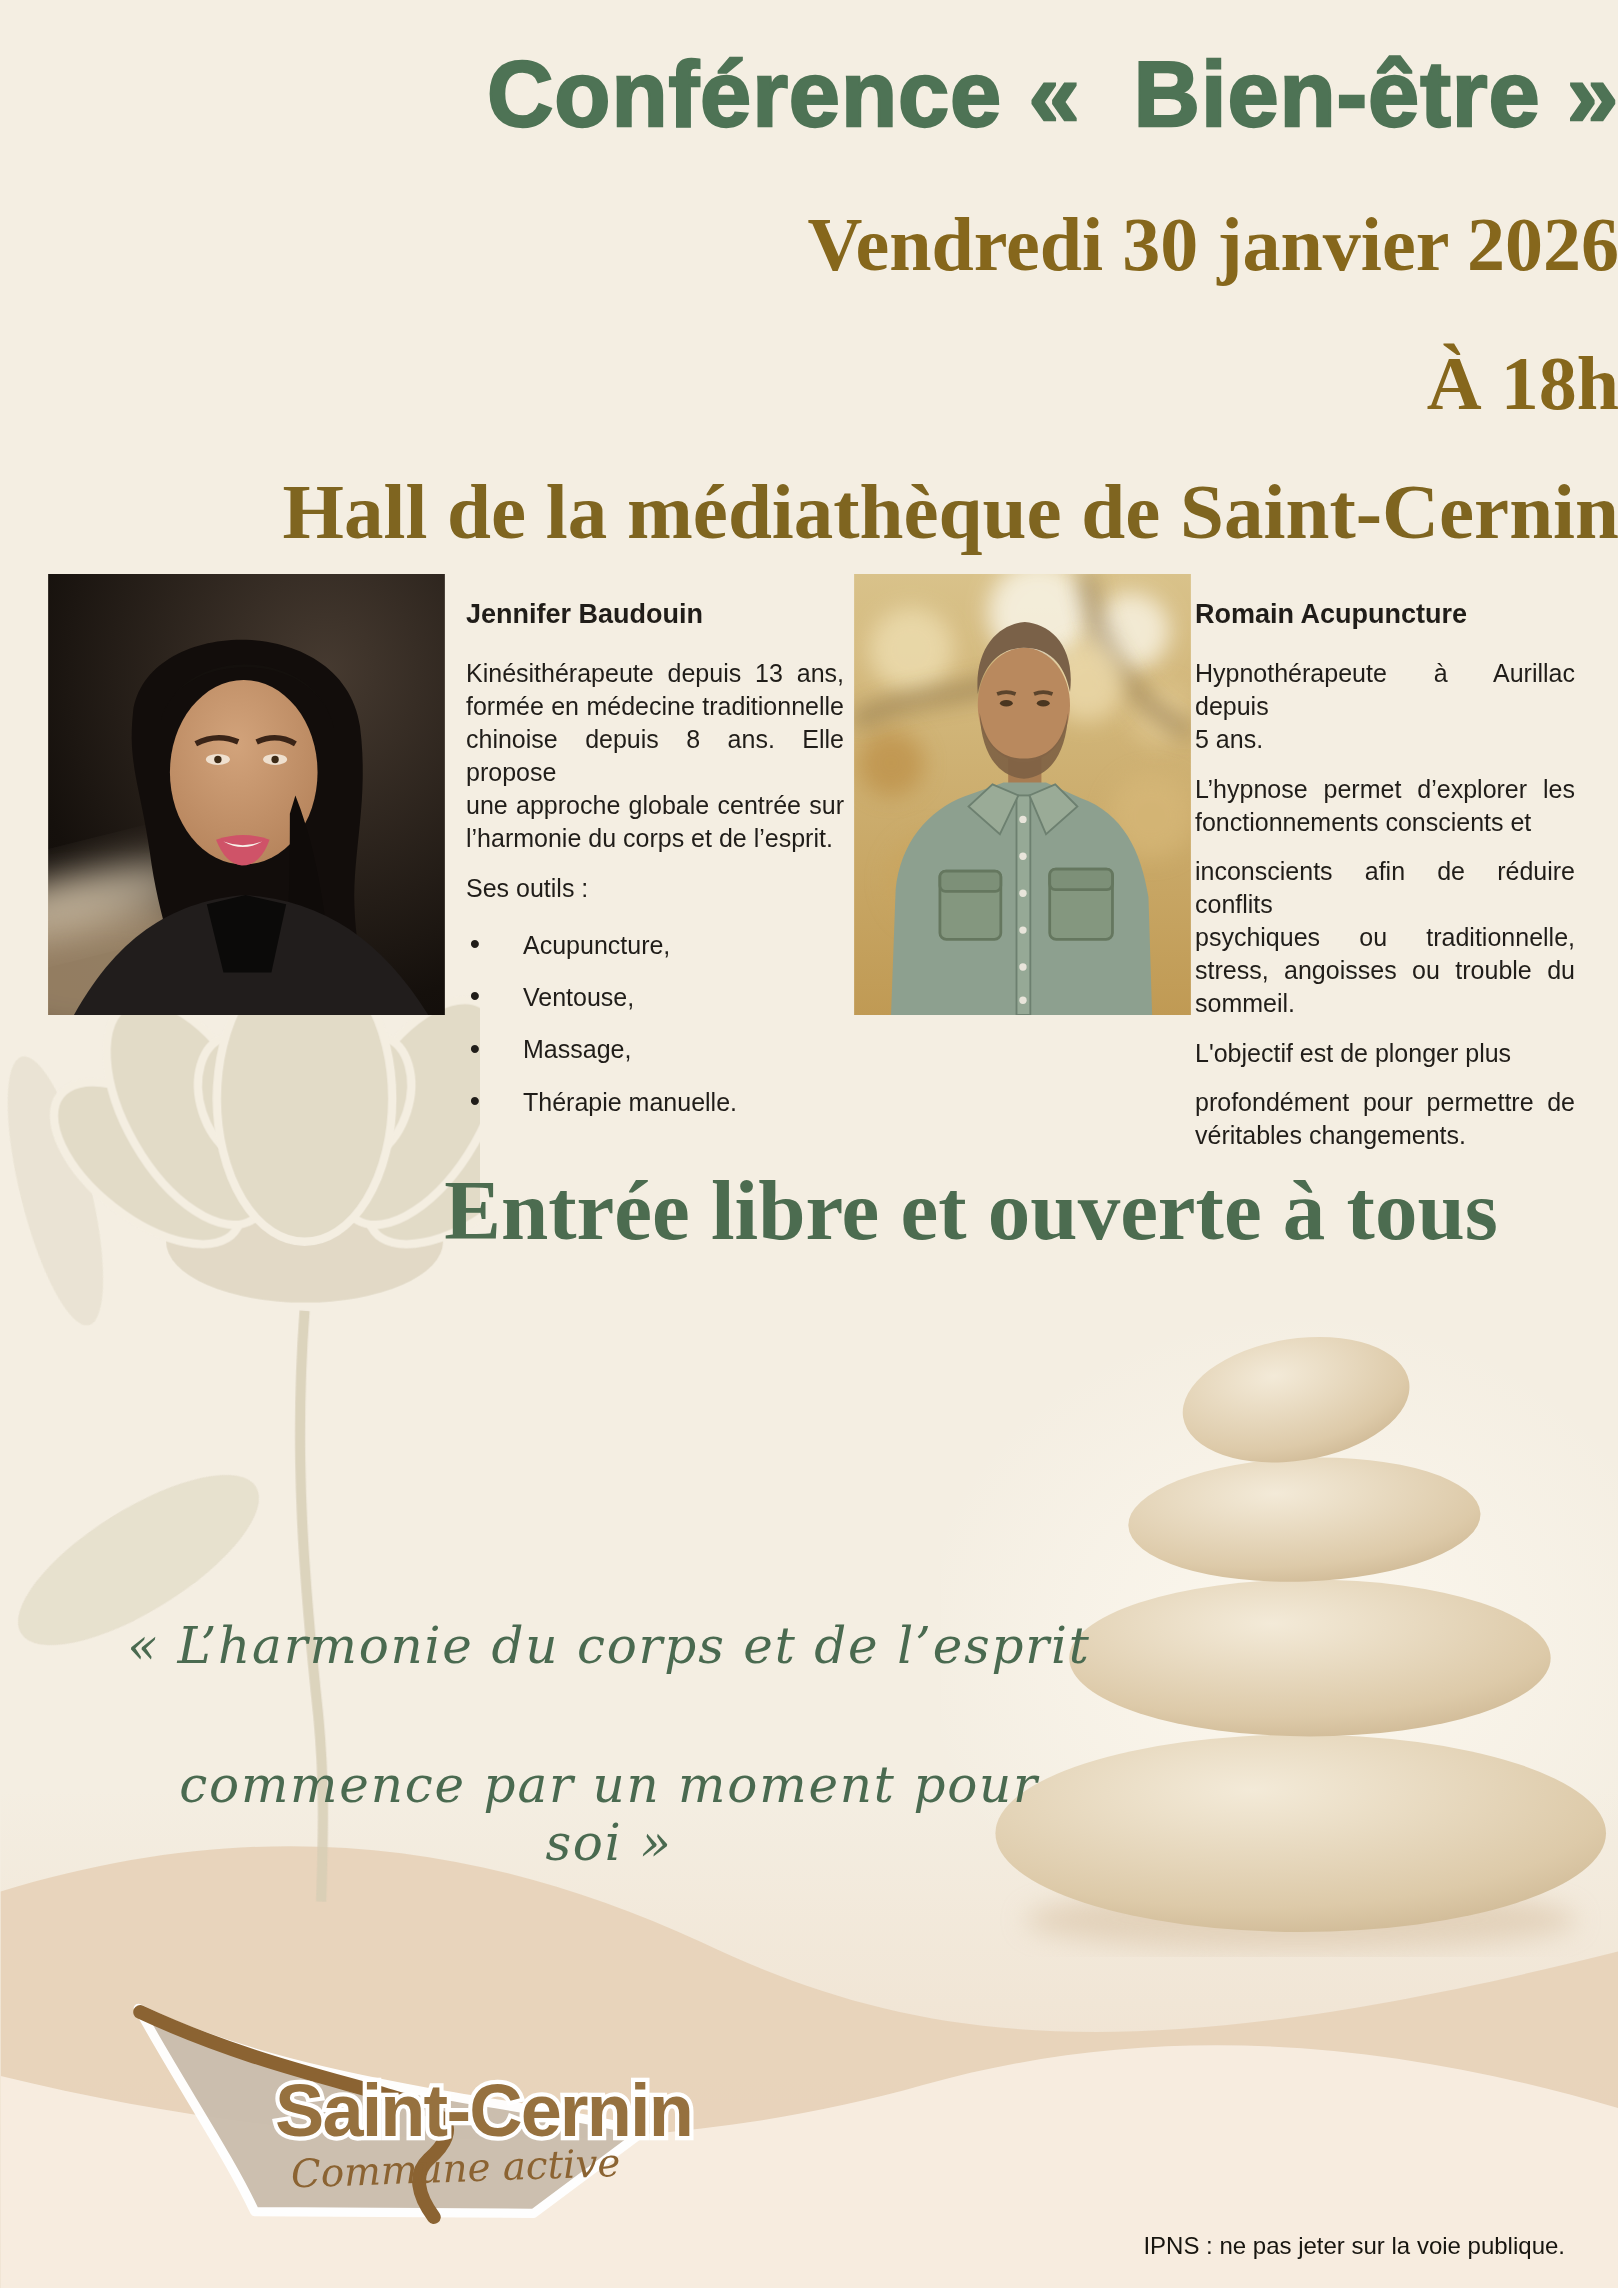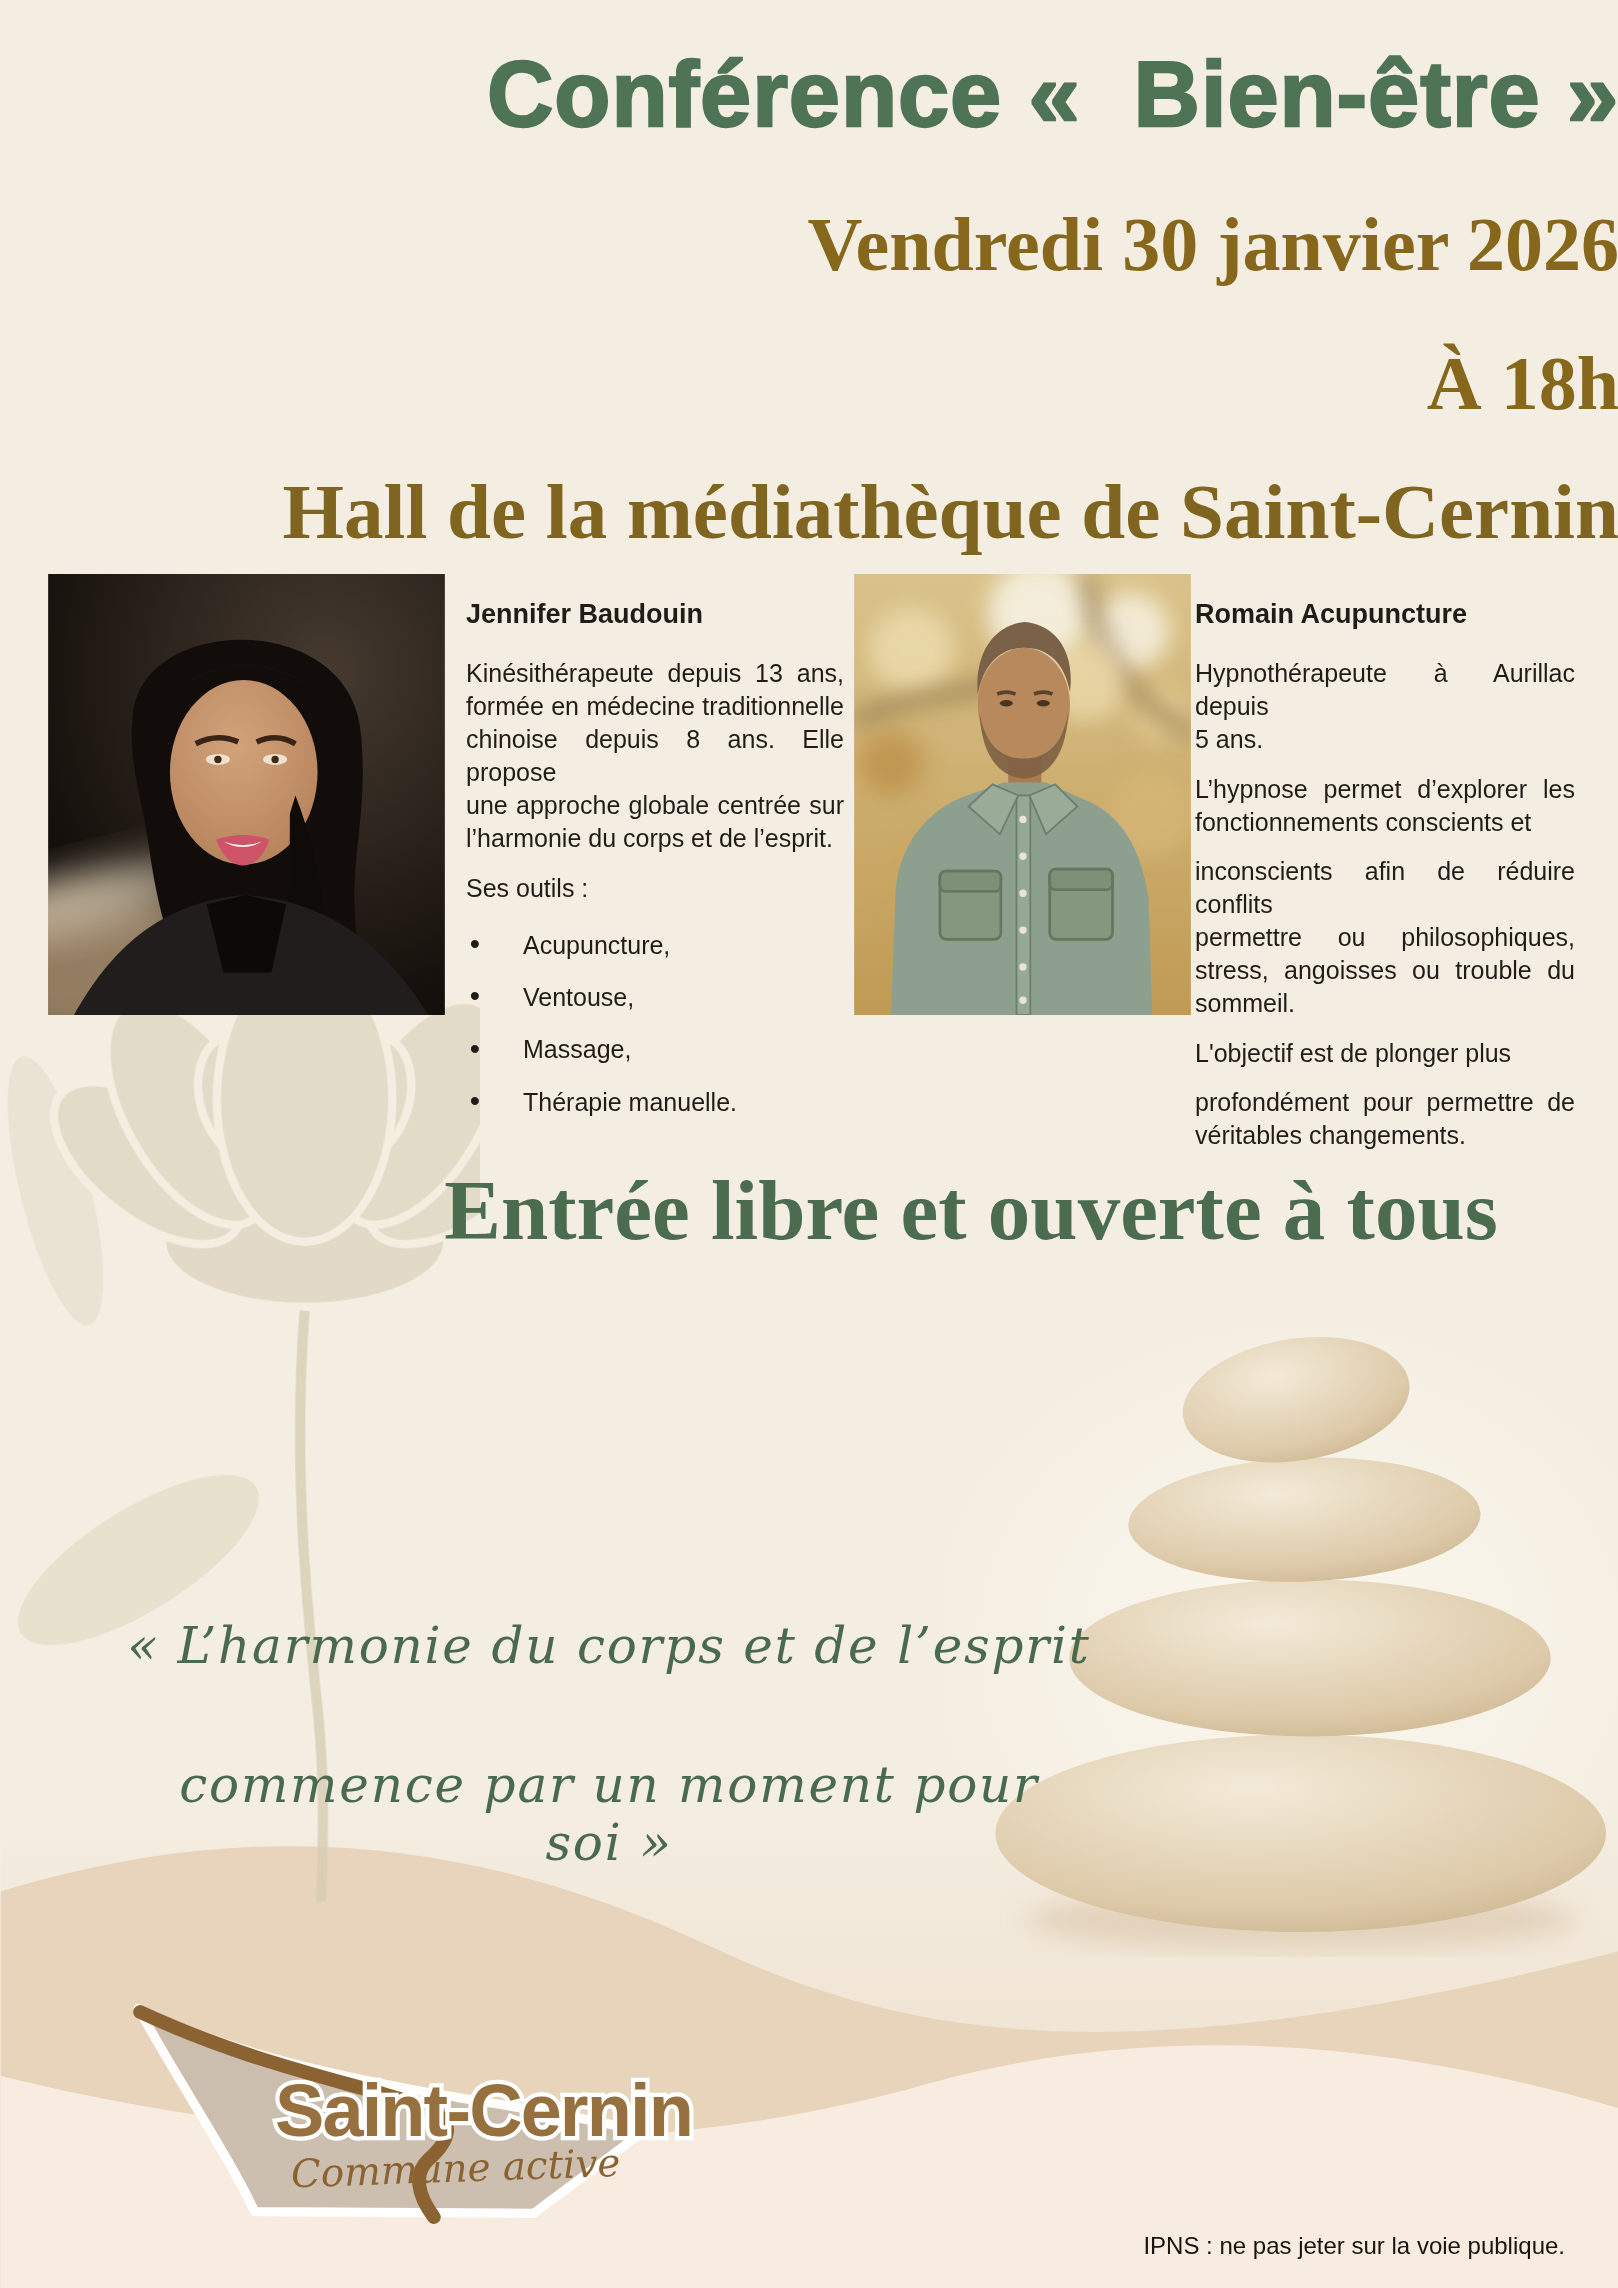--- a/index.html
+++ b/index.html
@@ -222,21 +222,21 @@
     <div class="para">
       <div class="line">Hypnothérapeute à Aurillac depuis</div>
       <div class="line">5 ans.</div>
     </div>
     <div class="para">
       <div class="line">L’hypnose permet d’explorer les</div>
       <div class="line">fonctionnements conscients et</div>
     </div>
     <div class="para">
       <div class="line">inconscients afin de réduire conflits</div>
-      <div class="line">permettre ou philosophiques,</div>
+      <div class="line">psychiques ou traditionnelle,</div>
       <div class="line">stress, angoisses ou trouble du</div>
       <div class="line">sommeil.</div>
     </div>
     <div class="para">
       <div class="line">L'objectif est de plonger plus</div>
     </div>
     <div class="para">
       <div class="line">profondément pour permettre de</div>
       <div class="line">véritables changements.</div>
     </div>

